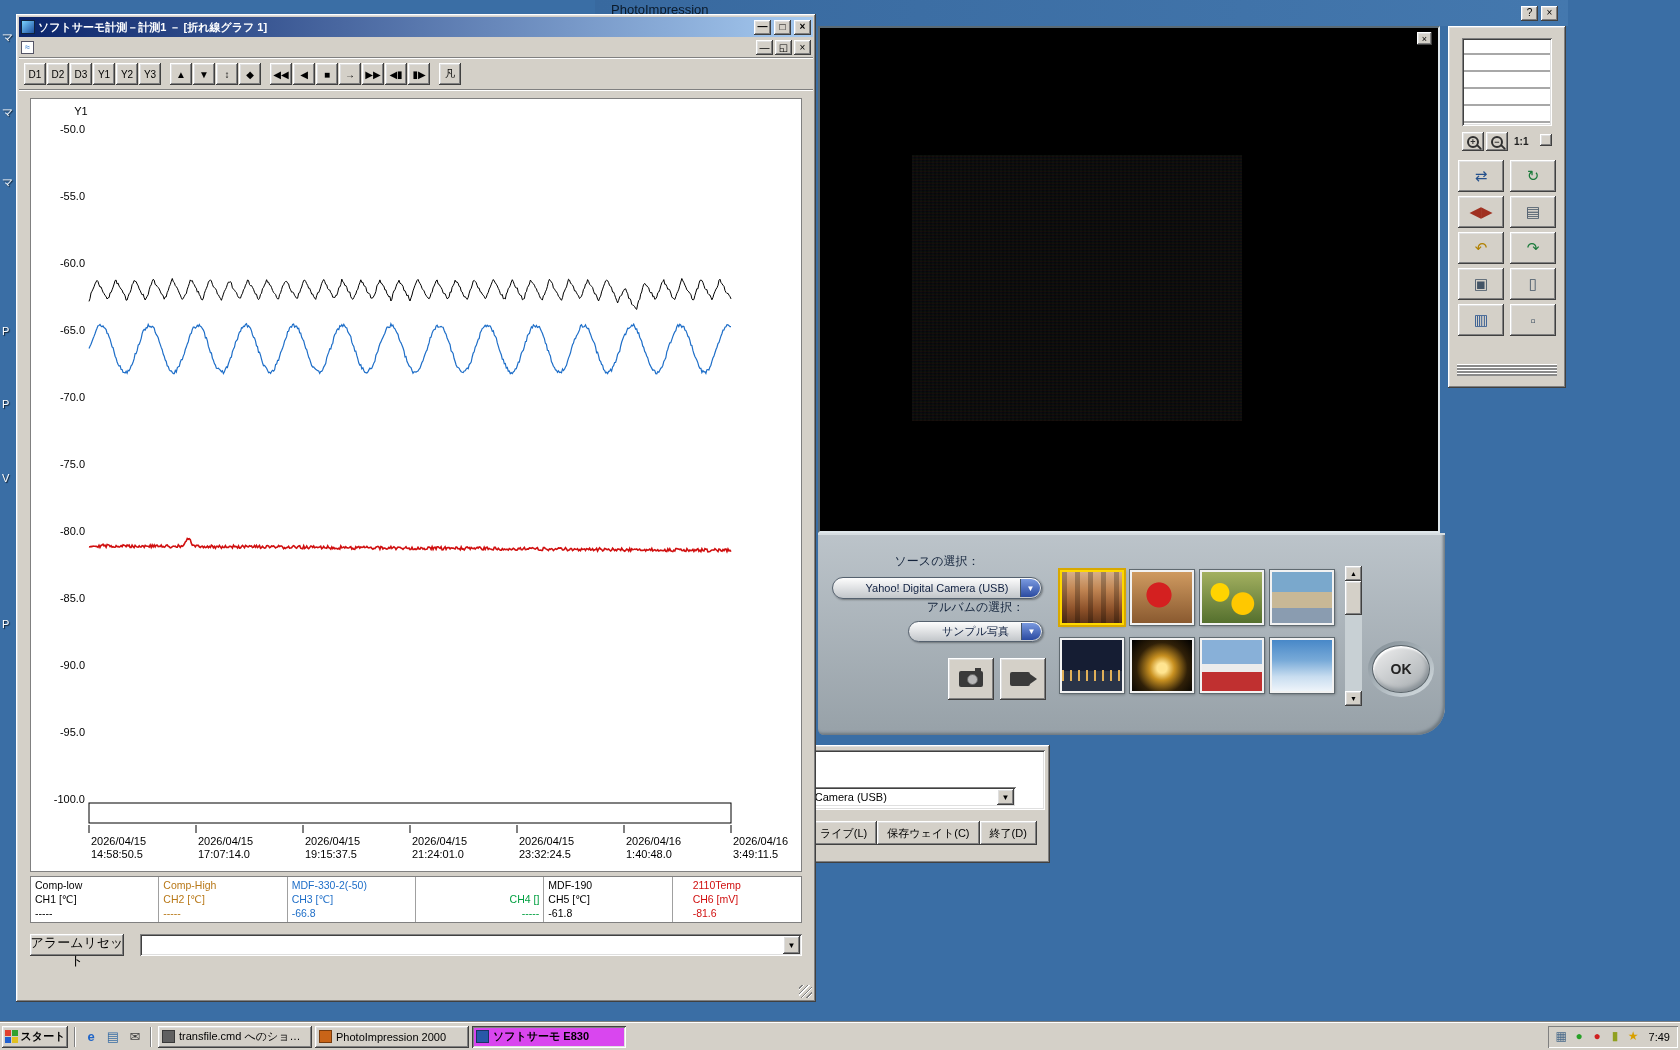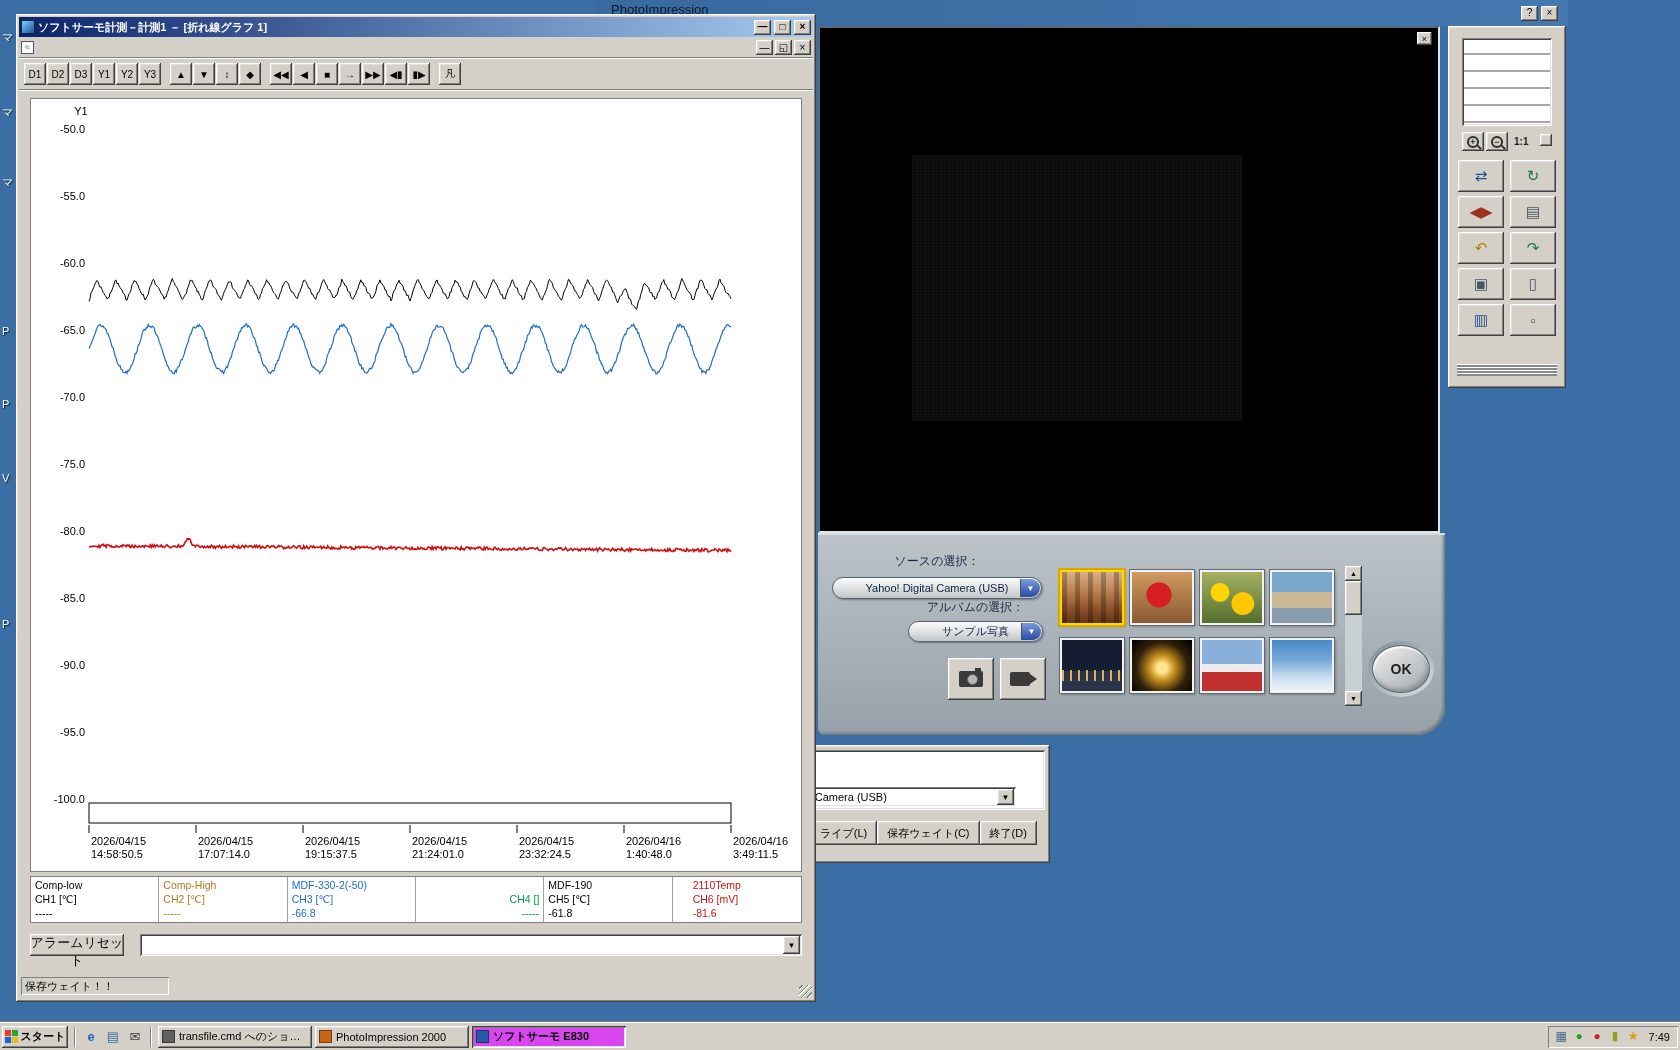--- a/index.html
+++ b/index.html
@@ -326,23 +326,20 @@
         <div>CH6 [mV]</div>
         <div>-81.6</div>
       </div>
     </div>
   <div id="alarm-row" class="abs">
     <button id="alarm-reset-button">アラームリセット</button>
     <div id="alarm-combo" class="bv-field">
       <button class="c-arrow bv-out center">▼</button>
     </div>
   </div>
-  <div id="statusbar" class="abs">
-    <span id="status-box">保存ウェイト！！</span>
-  </div>
   <div id="main-grip"></div>
 </div>
 
 <div id="taskbar" class="abs">
   <button id="start-button" class="bv-out center">
     <span class="win-flag" id="win-flag">
         <i style="background: rgb(224, 64, 48);"></i>
         <i style="background: rgb(48, 160, 48);"></i>
         <i style="background: rgb(32, 96, 208);"></i>
         <i style="background: rgb(224, 192, 32);"></i>

